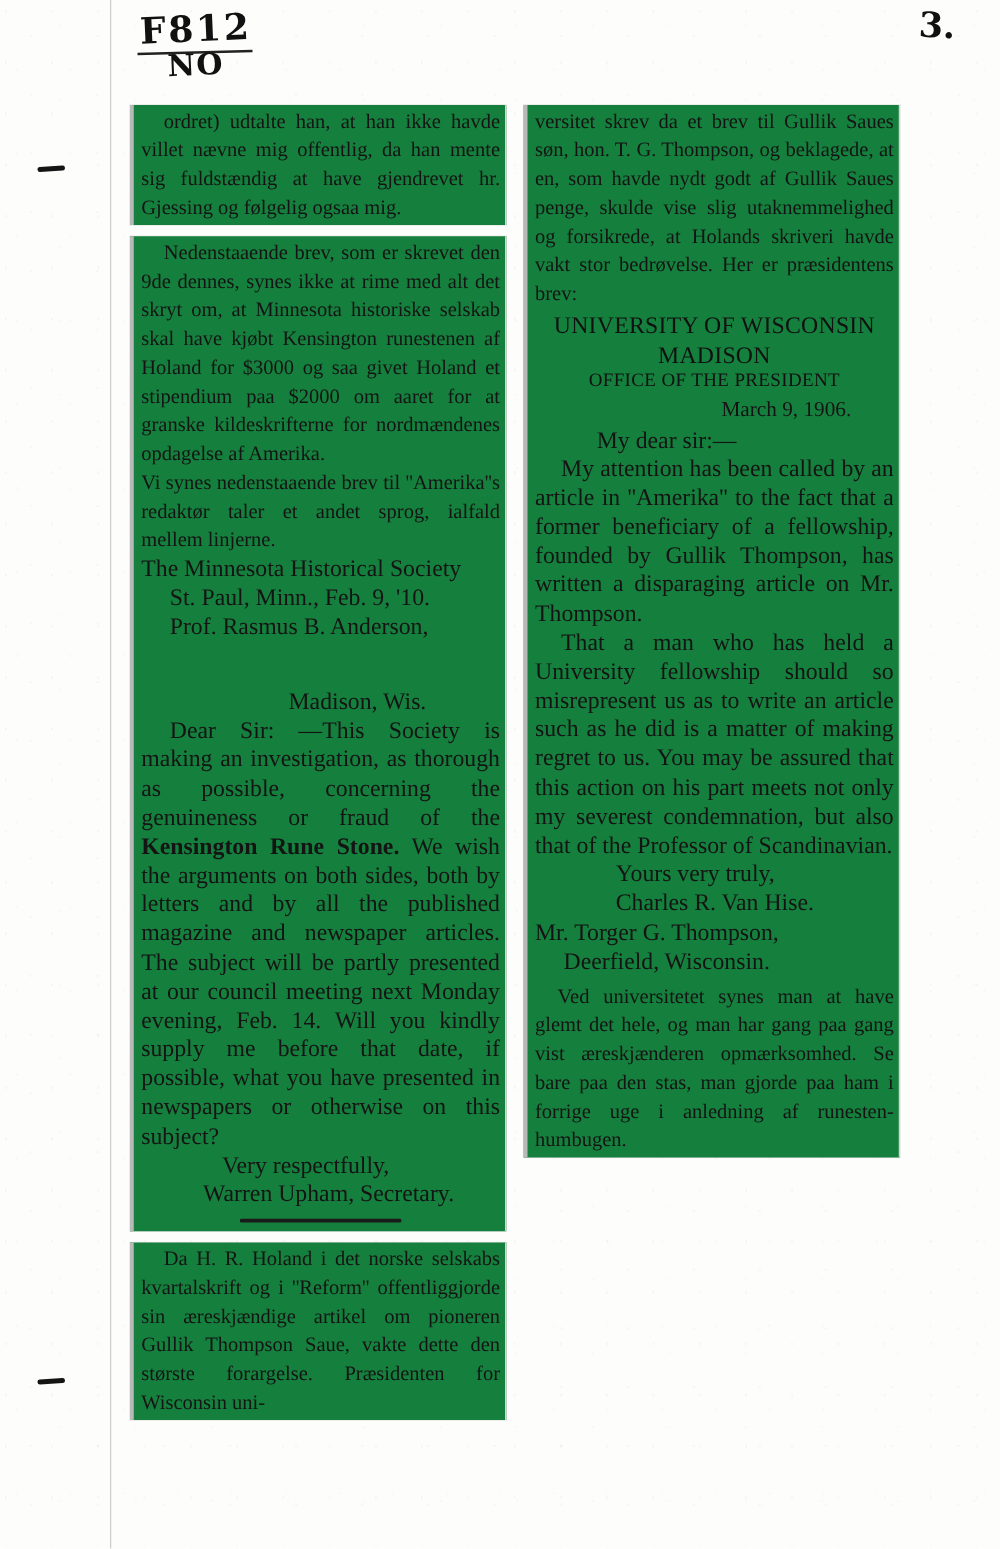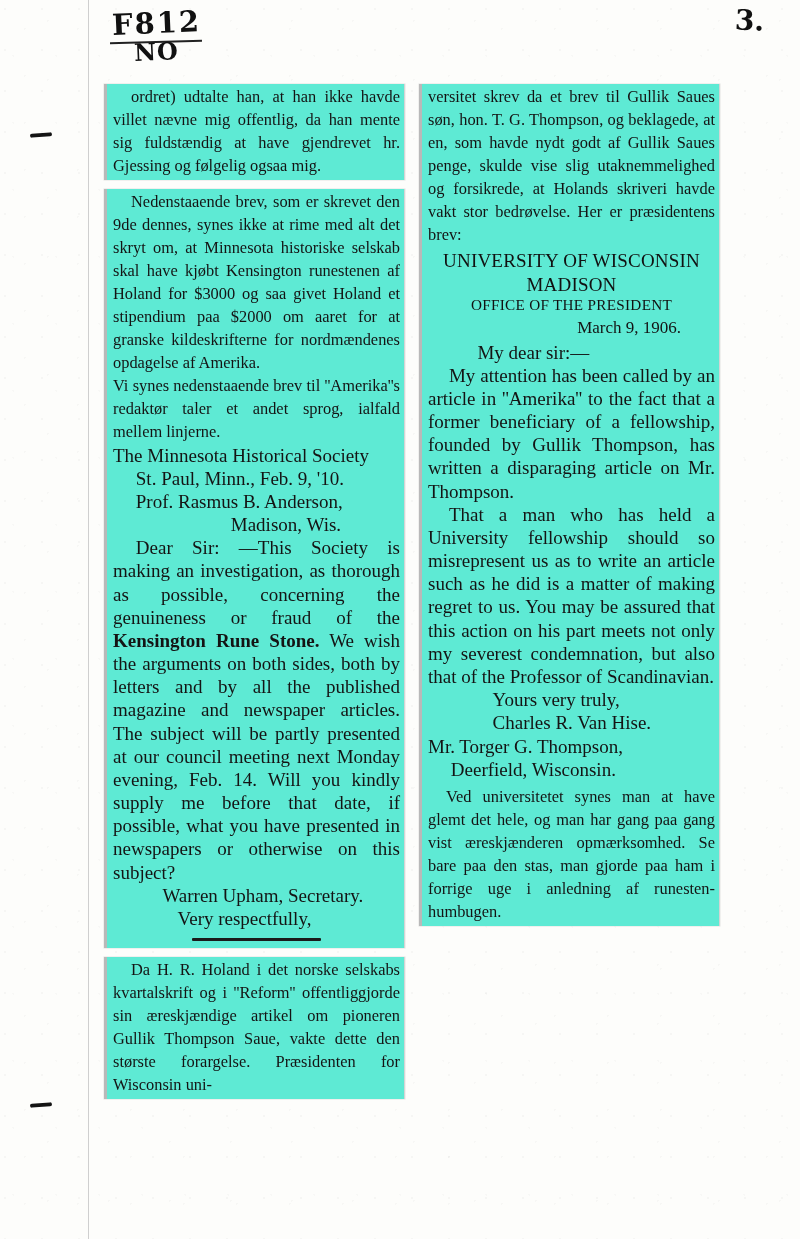--- a/index.html
+++ b/index.html
@@ -73,21 +73,21 @@
     width: 616px;
     display: flex;
     gap: 14px;
   }
   .col {
     width: 301px;
     position: relative;
   }
   .clip {
     position: relative;
-    background: #5eead4;
+    background: #15803d;
     border-left: 3px solid #b9b9b9;
     border-right: 1px solid #d4d4d4;
     padding: 2px 4px 2px 6px;
     margin-bottom: 9px;
     box-shadow: 0 0 0 0.5px rgba(150,150,150,.25);
   }
   p {
     margin: 0;
     color: #141414;
     font-size: 16.4px;
@@ -130,21 +130,21 @@
   .dateline {
     font-size: 17px;
     text-align: right;
     padding-right: 34px;
     margin: 2px 0 1px 0;
     color: #141414;
   }
   .letter-body p { font-size: 19px; line-height: 1.22; }
   .ind-1 { padding-left: 2.6em; text-indent: 0; }
   .ind-2 { padding-left: 3.4em; text-indent: 0; }
-  .ind-3 { padding-left: 6.2em; text-indent: 0; }
+  .ind-3 { padding-left: 6.2em; text-indent: 0; margin-top: 37px; }
   .ind-sm { padding-left: 1.2em; text-indent: 0; }
   .gap-sm { height: 5px; }
 </style>
 </head>
 <body>
 
 <div class="page">
 
   <div class="grain"></div>
 
@@ -170,22 +170,22 @@
         <p>Vi synes nedenstaaende brev til ''Amerika''s redaktør taler et andet sprog, ialfald mellem linjerne.</p>
 
         <div class="letter-body">
           <p class="tight">The Minnesota Historical Society</p>
           <p class="tight ind-sm">St. Paul, Minn., Feb. 9, '10.</p>
           <p class="tight ind-sm">Prof. Rasmus B. Anderson,</p>
           <p class="tight ind-3">Madison, Wis.</p>
           <p class="tight">
             <span class="ind-sm" style="display:inline">Dear Sir: —</span><span>This Society is making an investigation, as thorough as possible, concerning the genuineness or fraud of the </span><span class="b">Kensington Rune Stone.</span><span> We wish the arguments on both sides, both by letters and by all the published magazine and newspaper articles. The subject will be partly presented at our council meeting next Monday evening, Feb. 14. Will you kindly supply me before that date, if possible, what you have presented in newspapers or otherwise on this subject?</span>
           </p>
+          <p class="tight ind-2">Very respectfully,</p>
           <p class="tight ind-1">Warren Upham, Secretary.</p>
-          <p class="tight ind-2">Very respectfully,</p>
         </div>
 
         <div class="rule-sep"></div>
       </div>
 
       <div class="clip">
         <p class="indent">Da H. R. Holand i det norske selskabs kvartalskrift og i ''Reform'' offentliggjorde sin æreskjændige artikel om pioneren Gullik Thompson Saue, vakte dette den største forargelse. Præsidenten for Wisconsin uni-</p>
       </div>
 
     </div>

